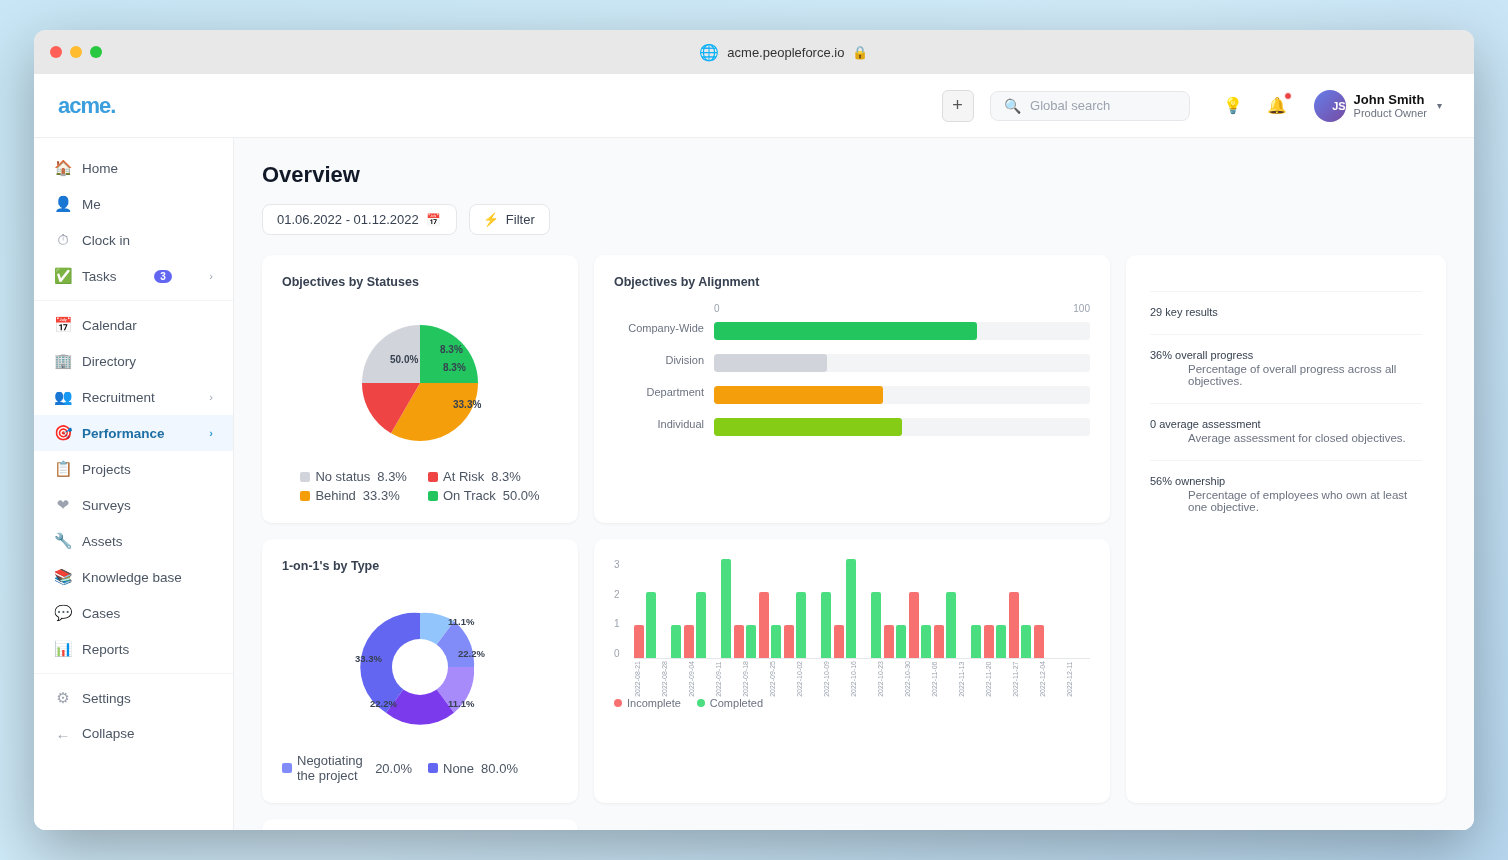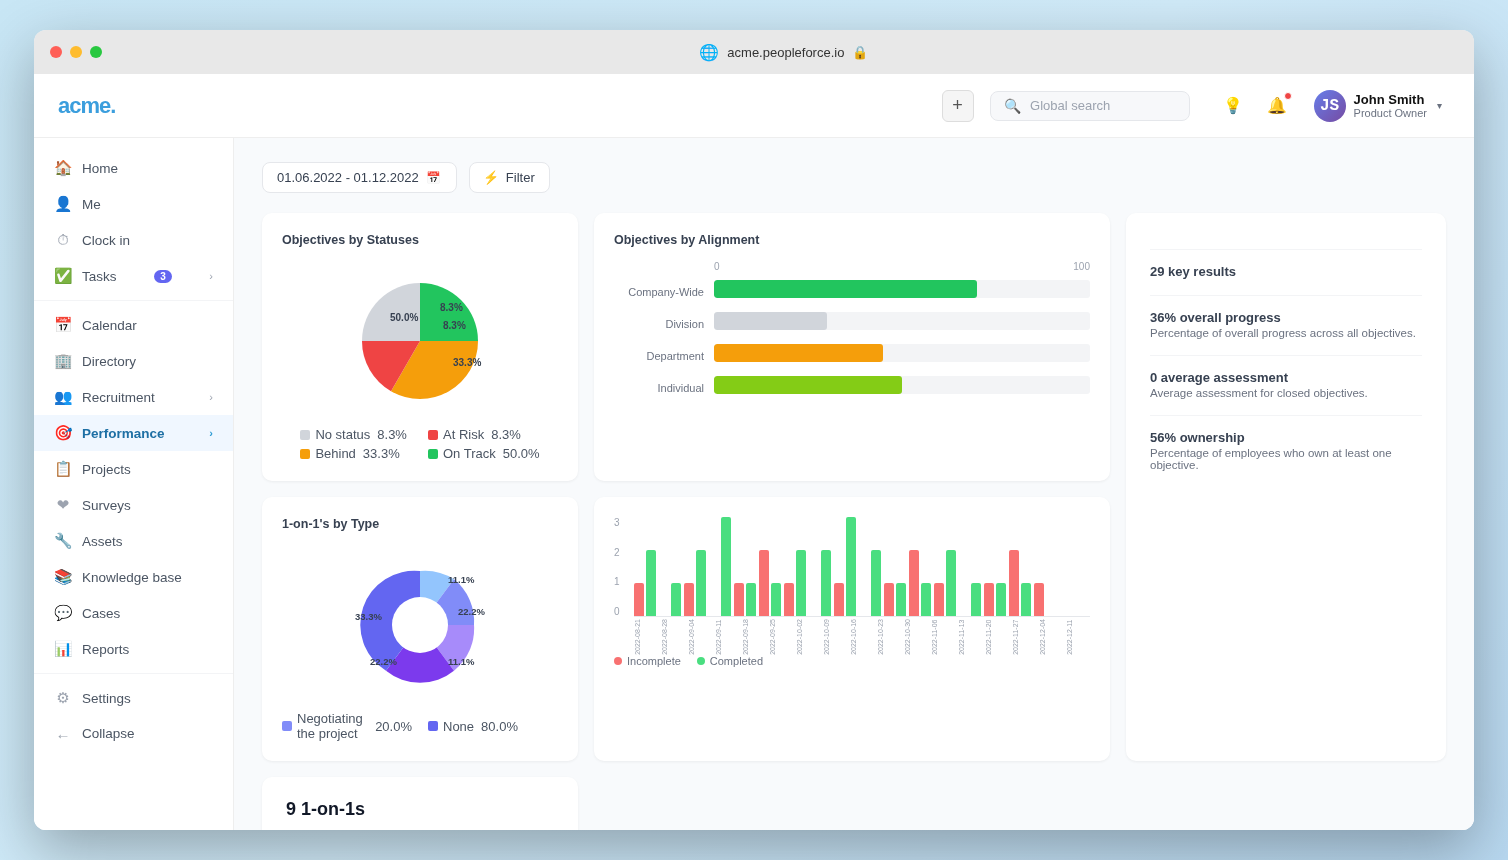--- a/index.html
+++ b/index.html
@@ -104,22 +104,22 @@
     .user-profile {
       display: flex; align-items: center; gap: 8px;
       cursor: pointer;
       padding: 4px 8px;
       border-radius: 8px;
     }
     .avatar {
       width: 32px; height: 32px;
       border-radius: 50%;
       background: linear-gradient(135deg, #667eea, #764ba2);
-      display: flex; align-items: center; justify-content: center;
-      color: white; font-size: 16px; font-weight: 600; font-family: Liberation Mono, monospace;
+      display: flex; align-items: center; justify-content: flex-end;
+      color: white; font-size: 11px; font-weight: 600;
     }
     .user-info { display: flex; flex-direction: column; }
     .user-name { font-size: 13px; font-weight: 600; color: #111; }
     .user-role { font-size: 11px; color: #6b7280; }
     
     .app-body {
       display: flex;
       flex: 1;
       overflow: hidden;
     }
@@ -226,30 +226,30 @@
       grid-row: span 2;
     }
     .stat-row { margin-bottom: 16px; }
     .stat-main {
       font-size: 18px;
       font-weight: 700;
       color: #111827;
     }
     .stat-main .positive { color: #10b981; font-size: 14px; }
     .stat-sub {
-      font-size: 13px;
+      font-size: 11px;
       color: #374151;
-      font-weight: 700;
+      font-weight: 400;
     }
     .stat-desc {
       font-size: 11.5px;
       color: #10b981;
       margin-top: 2px;
     }
-    .stat-desc.gray { color: #6b7280; }
+    .stat-desc.gray { color: #6b7280; margin-left: 38px; }
     .stat-divider { height: 1px; background: #f3f4f6; margin: 14px 0; }
     
     .pie-container {
       display: flex;
       flex-direction: column;
       align-items: center;
     }
     .pie-svg { margin: 10px 0; }
     .pie-legend {
       display: grid;
@@ -257,21 +257,21 @@
       gap: 4px 16px;
       font-size: 13px;
       color: #4b5563;
       margin-top: 6px;
     }
     .legend-item { display: flex; align-items: center; gap: 5px; }
     .legend-dot { width: 10px; height: 10px; border-radius: 2px; flex-shrink: 0; }
     
     .bar-chart-h { padding: 4px 0; }
     .bar-row {
-      display: flex; align-items: flex-end;
+      display: flex; align-items: flex-start;
       margin-bottom: 14px;
       gap: 10px;
     }
     .bar-label {
       font-size: 11px;
       color: #6b7280;
       width: 90px;
       text-align: right;
       flex-shrink: 0;
     }
@@ -434,20 +434,21 @@
           <span class="sidebar-icon">⚙</span>
           <span>Settings</span>
         </div>
         <div class="sidebar-item">
           <span class="sidebar-icon">←</span>
           <span>Collapse</span>
         </div>
       </nav>
 
       <main class="main-content">
+        <h1 class="page-title">Overview</h1>
 
         <div class="filters-row">
           <div class="date-filter">
             <span>01.06.2022 - 01.12.2022</span>
             <span style="font-size:12px;">📅</span>
           </div>
           <div class="filter-btn">
             <span class="filter-icon">⚡</span>
             <span>Filter</span>
           </div>

